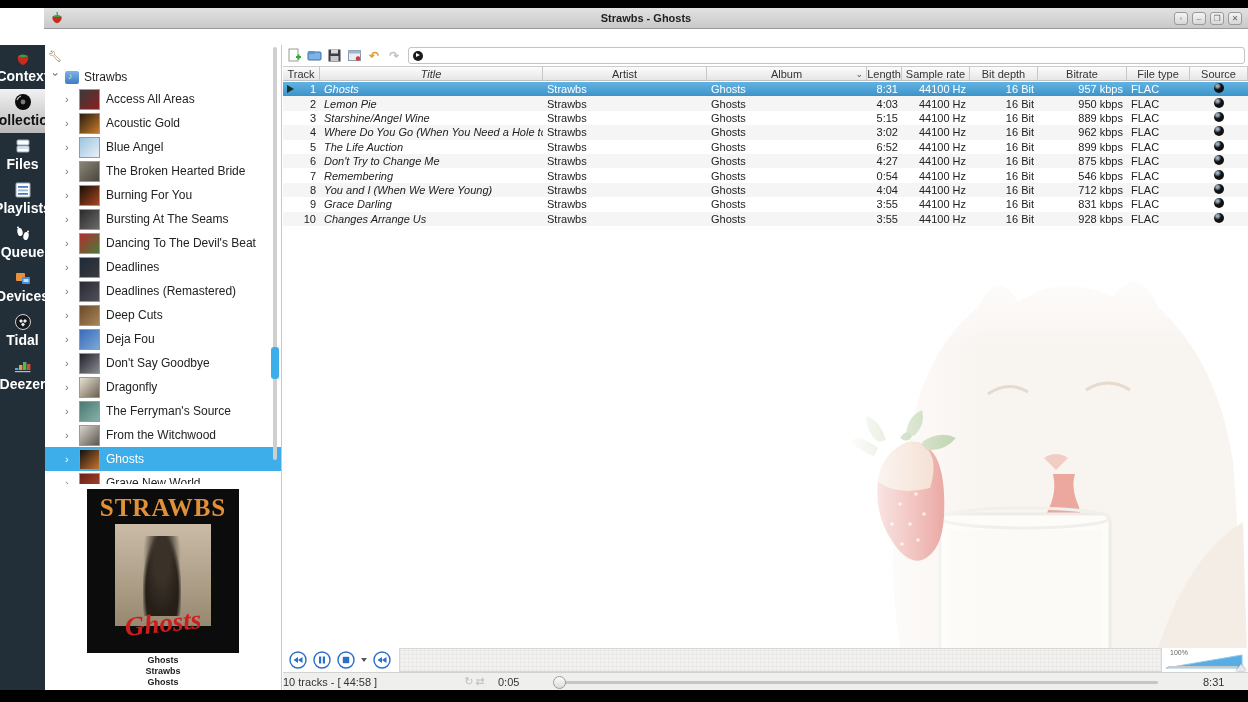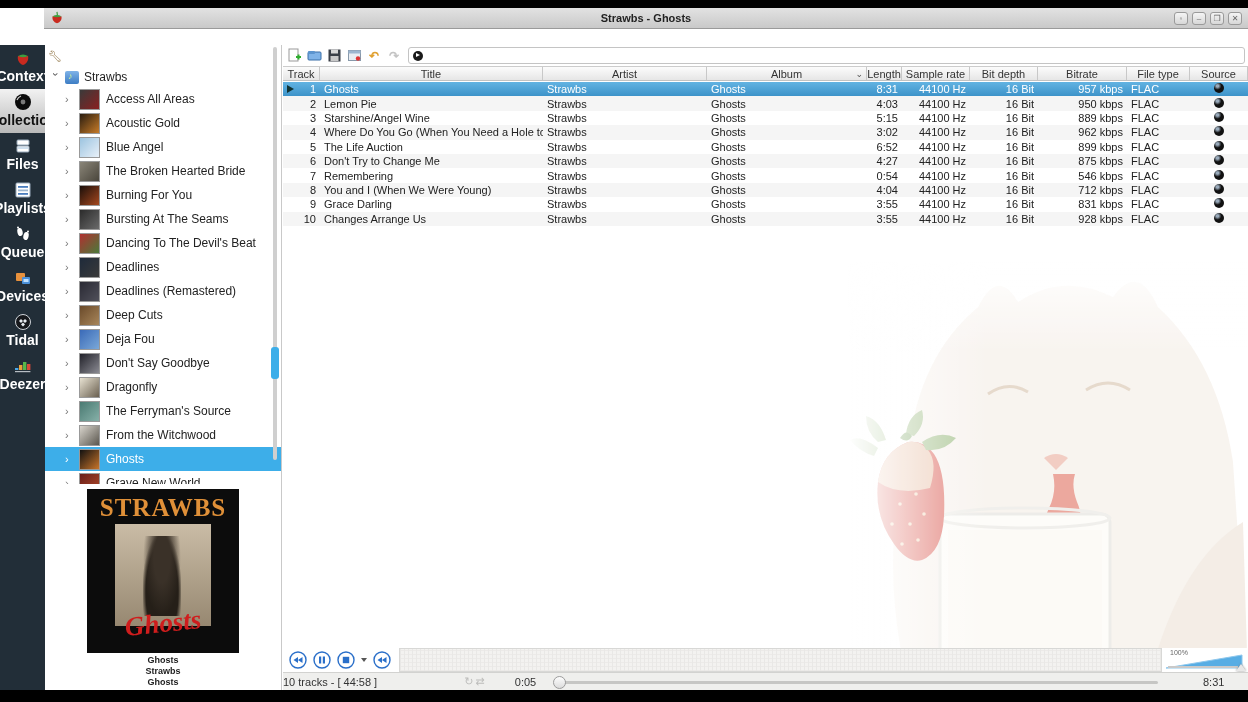--- a/index.html
+++ b/index.html
@@ -70,21 +70,21 @@
   
   .phead { position:absolute; top:21px; left:0; right:0; height:15px; display:flex; background:linear-gradient(#fcfcfc,#e6e6e6); border-top:1px solid #cccccc; border-bottom:1px solid #c2c2c2; font-size:11px; color:#333; }
   .phc { display:flex; align-items:center; justify-content:center; border-right:1px solid #c8c8c8; height:100%; position:relative; }
   .phc .sortchev { position:absolute; right:3px; top:2px; color:#555; font-size:9px; }
   .rows { position:absolute; top:37px; left:0; right:0; height:566px; overflow:hidden; }
   .prow { display:flex; height:14.4px; font-size:11px; color:#222; align-items:center; position:relative; z-index:2; }
   .prow.even { background:#f5f5f5; }
   .prow.playing { background:linear-gradient(#62b3e2,#3d93c9); color:#fff; }
   .pc { padding:0 4px; white-space:nowrap; overflow:hidden; }
   .num { text-align:right; }
-  .c-track{width:37px;} .c-title{width:223px;} .c-artist{width:164px;} .c-album{width:160px;}
+  .c-track{width:37px;} .c-title{width:223px;font-style:italic;} .c-artist{width:164px;} .c-album{width:160px;}
   .c-length{width:35px;} .c-sr{width:68px;} .c-bd{width:68px;} .c-br{width:89px;} .c-ft{width:63px;} .c-src{width:58px; text-align:center;}
   .play-arrow { position:absolute; left:4px; top:3px; width:0; height:0; border-left:7px solid #133; border-top:4.5px solid transparent; border-bottom:4.5px solid transparent; }
   .vinyl { display:inline-block; width:10px; height:10px; border-radius:50%; background:radial-gradient(circle at 35% 30%, #9ab 0 12%, #111 40%); }
 
   
   .catbg { position:absolute; right:0; top:180px; width:400px; height:422px; z-index:1; opacity:.9; }
   .fadeL { position:absolute; left:0; top:0; width:140px; height:100%; background:linear-gradient(to right,#fff,rgba(255,255,255,0)); }
   .fadeT { position:absolute; left:0; top:0; width:100%; height:90px; background:linear-gradient(#fff,rgba(255,255,255,0)); }
 
   
@@ -94,21 +94,21 @@
   .volume { width:86px; height:24px; position:relative; padding:2px 4px 0 4px; }
   .vol-label { position:absolute; left:8px; top:1px; font-size:7px; color:#666; }
   .vol-groove { position:absolute; left:6px; right:10px; bottom:4px; height:2px; background:#c9c9c9; }
   .vol-handle { position:absolute; right:2px; bottom:1px; width:0; height:0; border-bottom:7px solid #e8e8e8; border-left:5px solid transparent; border-right:5px solid transparent; filter:drop-shadow(0 0 1px #888); }
   .dd-chev { width:0; height:0; border-top:4px solid #555; border-left:3.5px solid transparent; border-right:3.5px solid transparent; }
 
   
   .statusbar { position:absolute; left:0; right:0; top:627px; height:18px; background:#efefed; border-top:1px solid #d2d2d0; display:flex; align-items:center; font-size:11px; color:#333; }
   .sb-summary { width:170px; text-align:left; }
   .mode-icons { width:45px; text-align:center; color:#bdbdbb; font-size:11px; letter-spacing:2px; }
-  .sb-elapsed { width:55px; text-align:center; }
+  .sb-elapsed { width:55px; text-align:left; }
   .seek { position:relative; flex:1; height:100%; }
   .seek-groove { position:absolute; left:2px; right:45px; top:8px; height:3px; background:#c6c6c4; border-radius:2px; }
   .seek-handle { position:absolute; left:0px; top:3px; width:13px; height:13px; border-radius:50%; background:linear-gradient(#fdfdfd,#dcdcdc); border:1px solid #9c9c9c; }
   .sb-total { width:45px; text-align:left; }
 </style>
 </head>
 <body>
 
 <div class="window">
 

